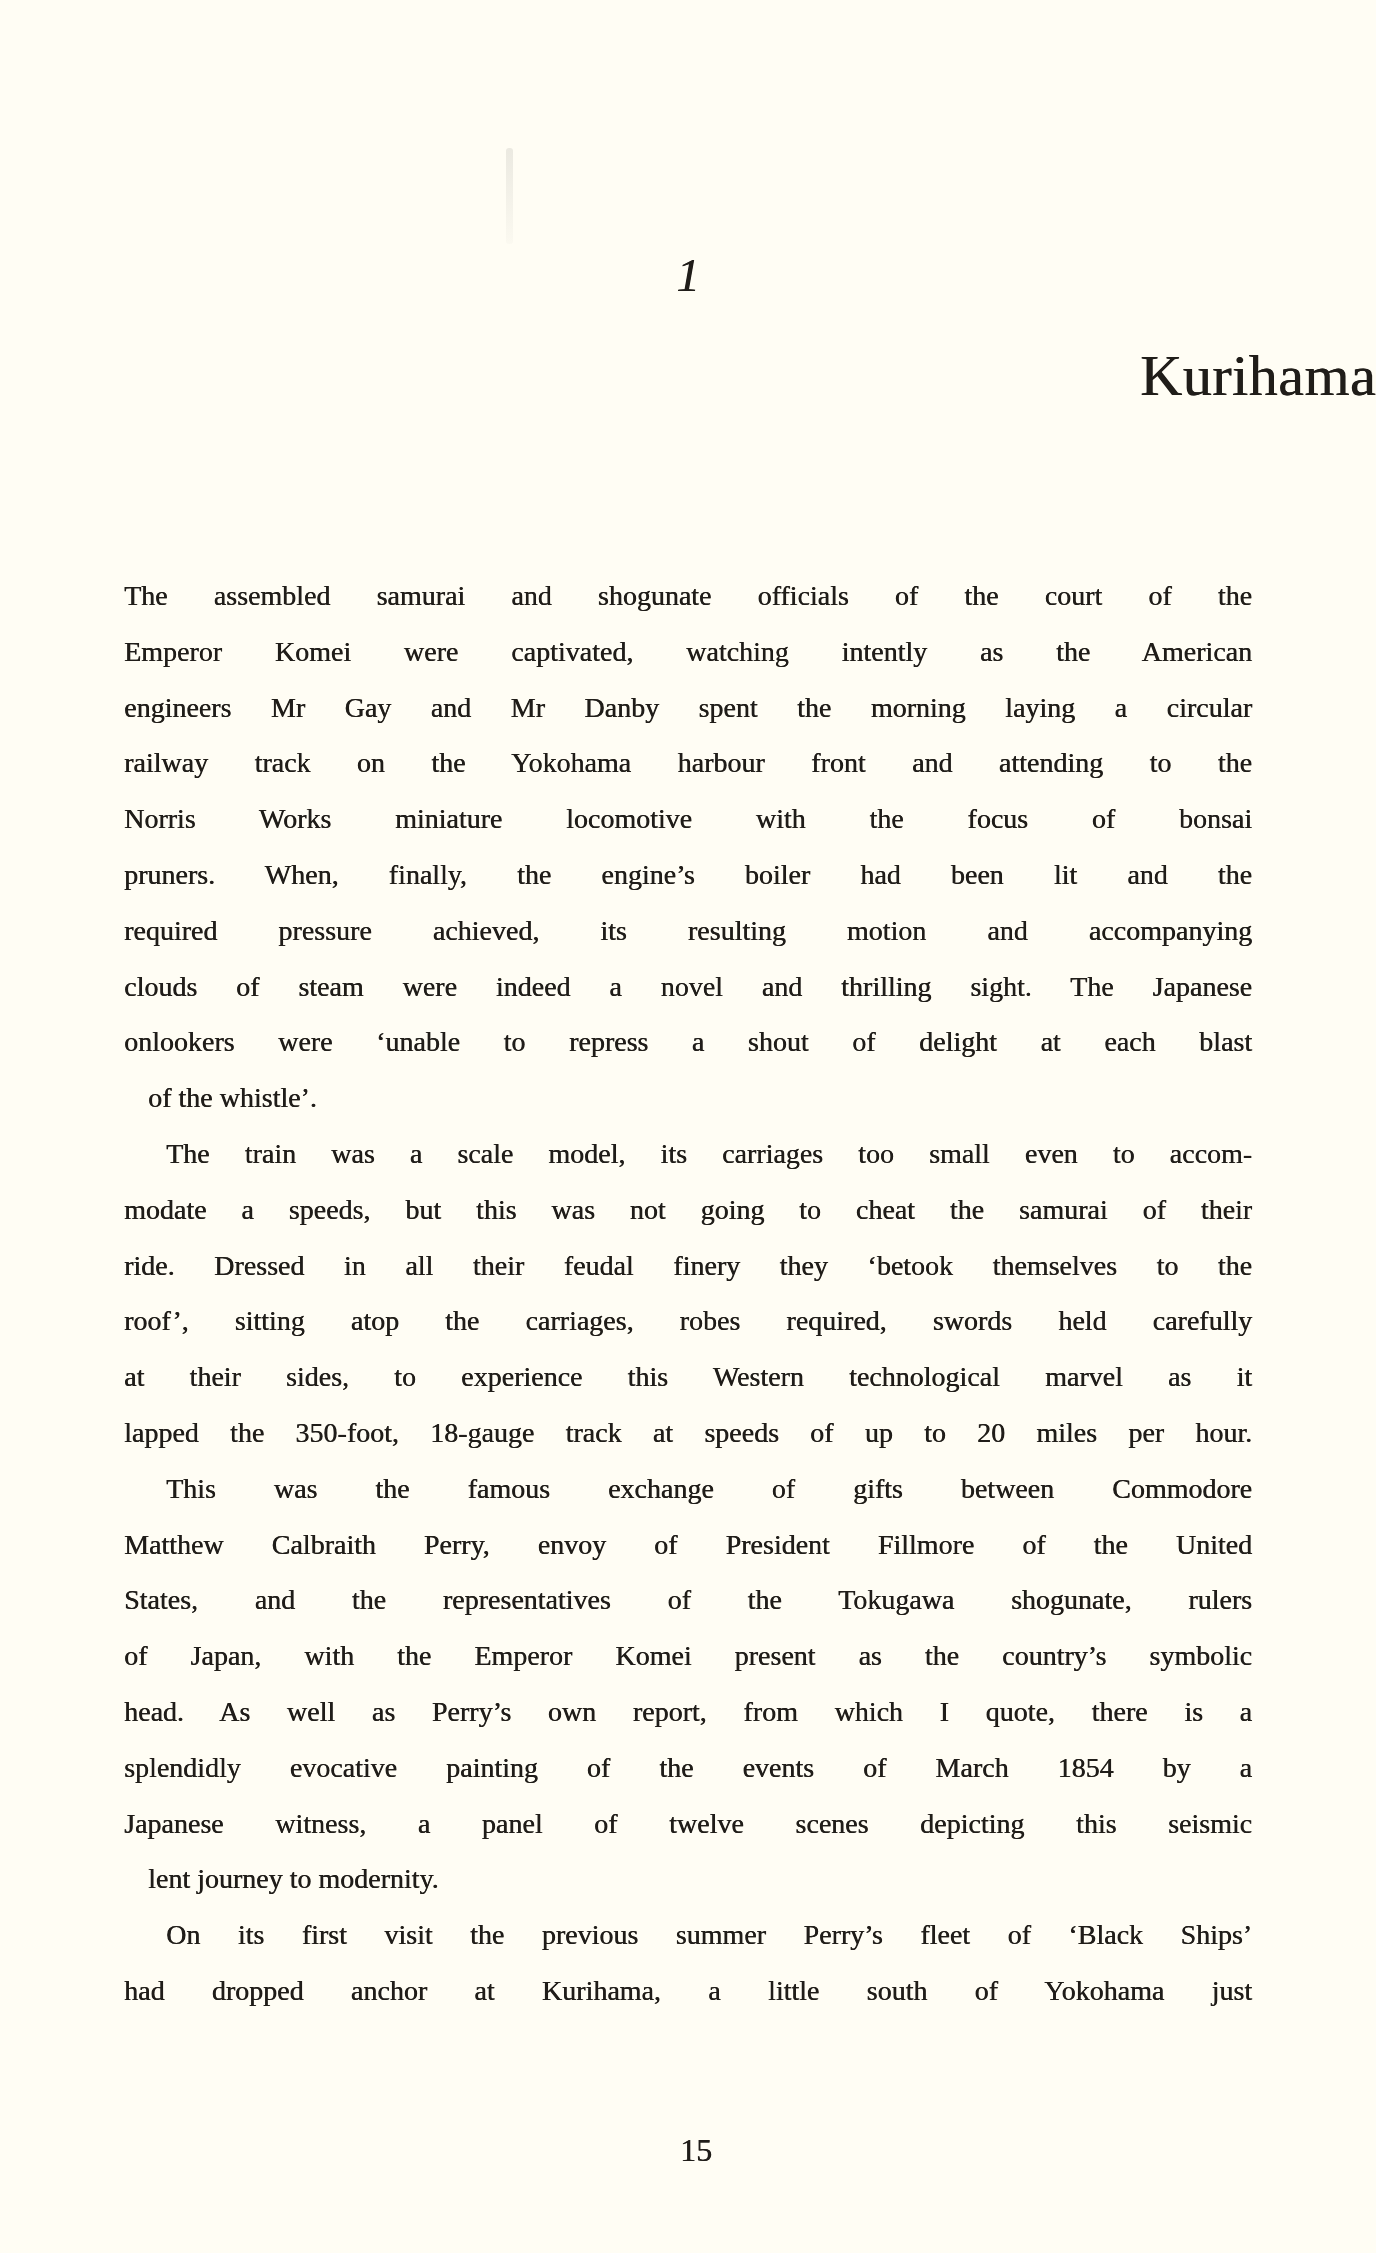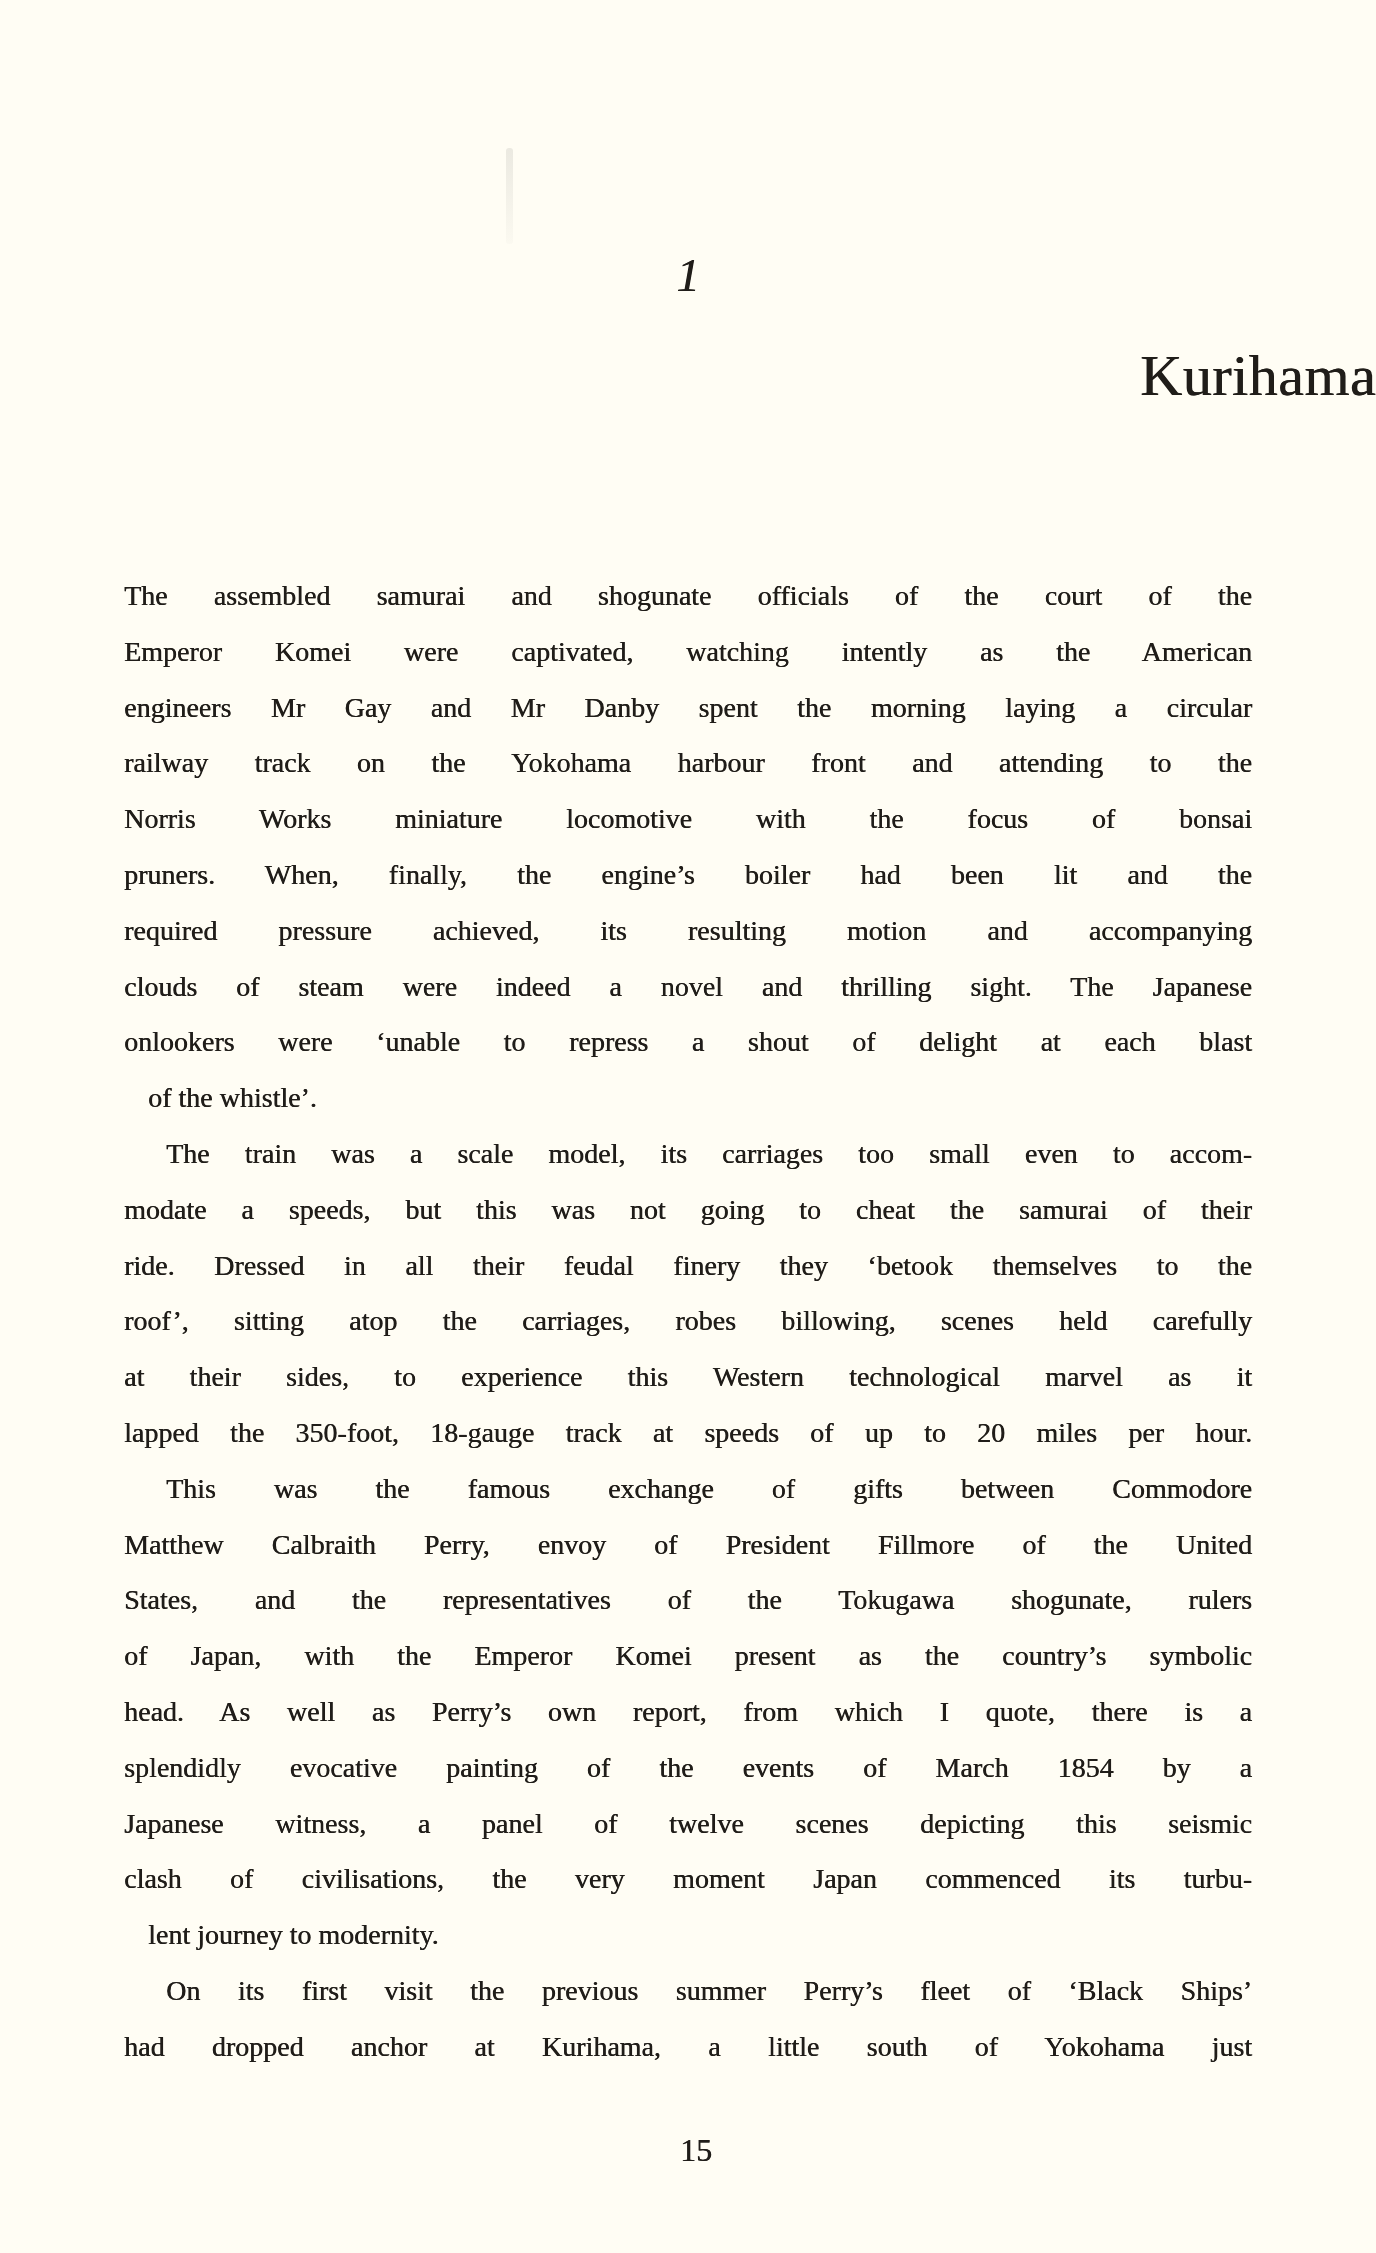--- a/index.html
+++ b/index.html
@@ -101,31 +101,30 @@
     <div class="line just">railway track on the Yokohama harbour front and attending to the</div>
     <div class="line just">Norris Works miniature locomotive with the focus of bonsai</div>
     <div class="line just">pruners. When, finally, the engine’s boiler had been lit and the</div>
     <div class="line just">required pressure achieved, its resulting motion and accompanying</div>
     <div class="line just">clouds of steam were indeed a novel and thrilling sight. The Japanese</div>
     <div class="line just">onlookers were ‘unable to repress a shout of delight at each blast</div>
     <div class="line last">of the whistle’.</div>
     <div class="line just indent">The train was a scale model, its carriages too small even to accom-</div>
     <div class="line just">modate a speeds, but this was not going to cheat the samurai of their</div>
     <div class="line just">ride. Dressed in all their feudal finery they ‘betook themselves to the</div>
-    <div class="line just">roof’, sitting atop the carriages, robes billowing, scenes held carefully</div>
+    <div class="line just">roof’, sitting atop the carriages, robes required, swords held carefully</div>
     <div class="line just">at their sides, to experience this Western technological marvel as it</div>
     <div class="line just">lapped the 350-foot, 18-gauge track at speeds of up to 20 miles per hour.</div>
     <div class="line just indent">This was the famous exchange of gifts between Commodore</div>
     <div class="line just">Matthew Calbraith Perry, envoy of President Fillmore of the United</div>
     <div class="line just">States, and the representatives of the Tokugawa shogunate, rulers</div>
     <div class="line just">of Japan, with the Emperor Komei present as the country’s symbolic</div>
     <div class="line just">head. As well as Perry’s own report, from which I quote, there is a</div>
     <div class="line just">splendidly evocative painting of the events of March 1854 by a</div>
     <div class="line just">Japanese witness, a panel of twelve scenes depicting this seismic</div>
-    <div class="line just">clash of civilisations, the very moment Japan commenced its turbu-</div>
     <div class="line last">lent journey to modernity.</div>
     <div class="line just indent">On its first visit the previous summer Perry’s fleet of ‘Black Ships’</div>
     <div class="line just">had dropped anchor at Kurihama, a little south of Yokohama just</div>
   </div>
 
   <div class="page-number">15</div>
 
 </div>
 
 </body></html>

